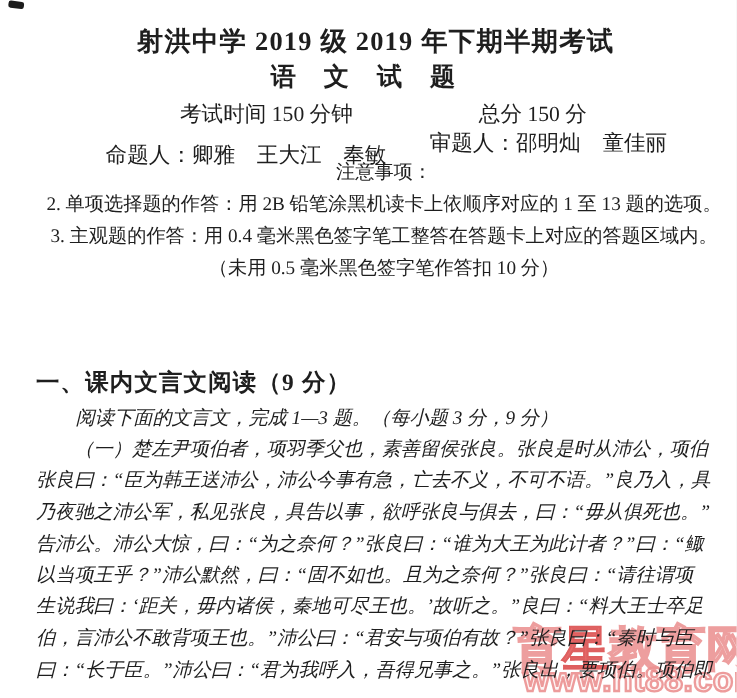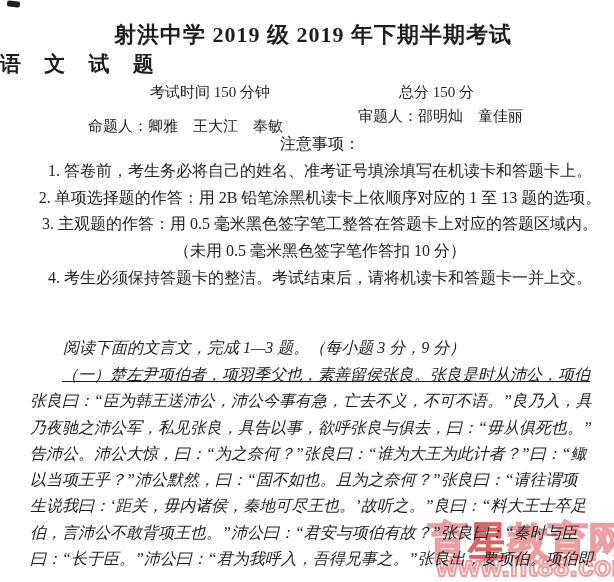--- a/index.html
+++ b/index.html
@@ -20,24 +20,25 @@
   }
   .title-line1 {
     position:absolute; top:20px; left:0; right:0;
     text-align:center;
     font-size:22px; font-weight:bold; letter-spacing:1px;
     z-index:1;
     margin-left:12px;
   }
   .title-line2 {
     position:absolute; top:50px; left:0; right:0;
+    text-align:center;
     font-size:21px; font-weight:bold; letter-spacing:9px;
     z-index:1;
   }
-  .meta-item { position:absolute; font-size:15px; white-space:nowrap; z-index:1; }
+  .meta-item { position:absolute; font-size:18px; white-space:nowrap; z-index:1; }
   .exam-duration { left:150px; top:83px; }
   .total-score  { left:399px; top:83px; }
   .setters      { left:88px;  top:117px; }
   .reviewers    { left:358px; top:107px; }
   .notices {
     position:absolute; left:30px; top:131px; width:580px;
     font-size:16px; line-height:26.8px;
     z-index:1;
     text-align:center;
   }
@@ -53,21 +54,21 @@
     z-index:1;
     font-style:italic;
   }
   .passage {
     position:absolute; left:30px; top:362px; width:580px;
     font-size:16px; line-height:26.3px;
     font-style:italic;
     z-index:1;
   }
   .passage .p-line { white-space:nowrap; }
-  .passage .p-line.indent { text-indent:2em;text-decoration:underline; }
+  .passage .p-line.indent { text-indent:2em; }
   .watermark-name {
     position:absolute; left:428px; top:517px;
     font-size:40px; font-weight:bold; line-height:1.2;
     font-family:"Liberation Sans","DejaVu Sans",sans-serif;
     white-space:nowrap; letter-spacing:0px;
     z-index:0; opacity:0.85;
   }
   .watermark-name .wm-char {
     color:rgba(240,185,185,0.25);
     -webkit-text-stroke:1.6px #ea8d8d;
@@ -99,27 +100,26 @@
   <div class="title-line1">射洪中学 2019 级 2019 年下期半期考试</div>
   <div class="title-line2">语 文 试 题</div>
 
   <div class="meta-item exam-duration">考试时间 150 分钟</div>
   <div class="meta-item total-score">总分 150 分</div>
   <div class="meta-item setters">命题人：卿雅　王大江　奉敏</div>
   <div class="meta-item reviewers">审题人：邵明灿　童佳丽</div>
 
   <div class="notices">
     <div>注意事项：</div>
-    <div>1. 答卷前，考生务必将自己的姓名、准考证号填涂填写在机读卡和答题卡上。</div>
     <div>2. 单项选择题的作答：用 2B 铅笔涂黑机读卡上依顺序对应的 1 至 13 题的选项。</div>
-    <div>3. 主观题的作答：用 0.5 毫米黑色签字笔工整答在答题卡上对应的答题区域内。</div>
+    <div>3. 主观题的作答：用 0.4 毫米黑色签字笔工整答在答题卡上对应的答题区域内。</div>
     <div>（未用 0.5 毫米黑色签字笔作答扣 10 分）</div>
-    <div>4. 考生必须保持答题卡的整洁。考试结束后，请将机读卡和答题卡一并上交。</div>
   </div>
 
+  <div class="section-heading">一、课内文言文阅读（9 分）</div>
   <div class="instruction">阅读下面的文言文，完成 1—3 题。（每小题 3 分，9 分）</div>
 
   <div class="passage">
     <div class="p-line indent">（一）楚左尹项伯者，项羽季父也，素善留侯张良。张良是时从沛公，项伯</div>
     <div class="p-line">张良曰：“臣为韩王送沛公，沛公今事有急，亡去不义，不可不语。”良乃入，具</div>
     <div class="p-line">乃夜驰之沛公军，私见张良，具告以事，欲呼张良与俱去，曰：“毋从俱死也。”</div>
     <div class="p-line">告沛公。沛公大惊，曰：“为之奈何？”张良曰：“谁为大王为此计者？”曰：“鲰</div>
     <div class="p-line">以当项王乎？”沛公默然，曰：“固不如也。且为之奈何？”张良曰：“请往谓项</div>
     <div class="p-line">生说我曰：‘距关，毋内诸侯，秦地可尽王也。’故听之。”良曰：“料大王士卒足</div>
     <div class="p-line">伯，言沛公不敢背项王也。”沛公曰：“君安与项伯有故？”张良曰：“秦时与臣</div>

